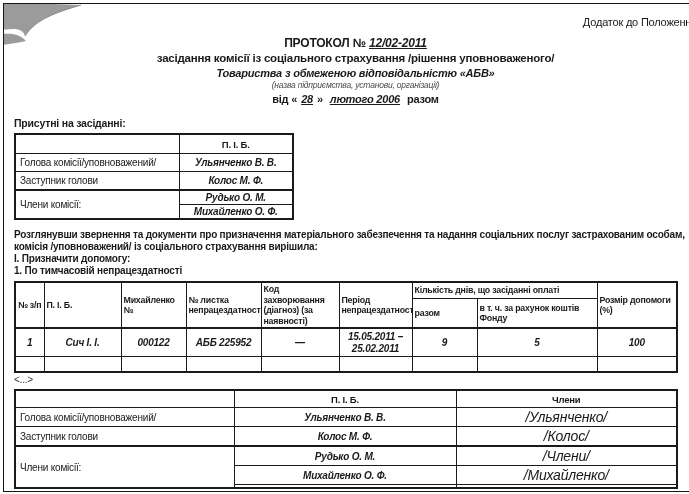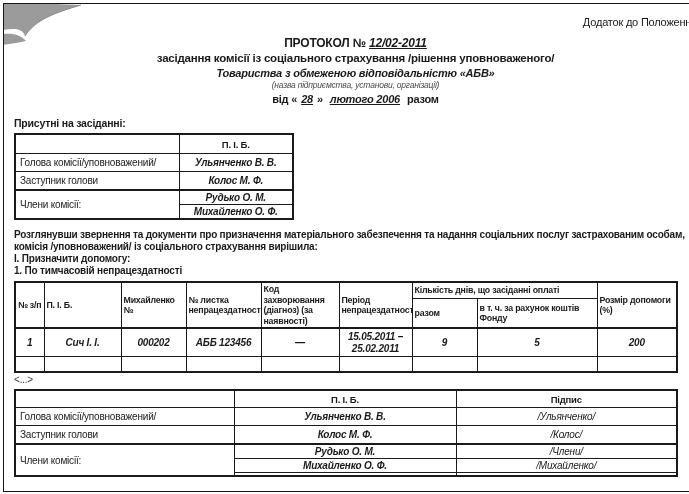--- a/index.html
+++ b/index.html
@@ -49,21 +49,21 @@
   .t-ben tr.data td{border-top:2px solid #1a1a1a;height:25px;}
   .t-ben tr.empty td{height:12px;}
 
   .ellipsis{font-size:10px;line-height:12px;margin-top:1px;color:#333;}
 
   
   .t-sig{width:662px;margin-top:3px;border:2px solid #1a1a1a;}
   .t-sig th{font-size:9.5px;font-weight:bold;text-align:center;height:14px;}
   .t-sig .role{font-size:10px;text-align:left;height:15px;}
   .t-sig .nm{font-size:10px;font-weight:bold;font-style:italic;text-align:center;}
-  .t-sig .sg{font-size:10px;font-style:italic;text-align:center;}
+  .t-sig .sg{font-size:14px;font-style:italic;text-align:center;}
   .t-sig tr.grp td{border-top:2px solid #1a1a1a;}
 </style>
 </head>
 <body>
 
 <div class="page">
 
   <svg class="fold" viewBox="0 0 82 50" aria-hidden="true">
     <polygon points="0,0 82,0 82,6 0,50" fill="#ffffff"></polygon>
     <path d="M0,0 L79,3 C52,11 33,18 23,34 C20,25 10,27 0,28 Z" fill="#9b9b9b"></path>
@@ -147,27 +147,27 @@
       <th colspan="2">Кількість днів, що засіданні оплаті</th>
       <th rowspan="2">Розмір допомоги (%)</th>
     </tr>
     <tr>
       <th>разом</th>
       <th>в т. ч. за рахунок коштів Фонду</th>
     </tr>
     <tr class="data">
       <td>1</td>
       <td>Сич І. І.</td>
-      <td>000202</td>
-      <td>АББ 123456</td>
+      <td>000122</td>
+      <td>АББ 225952</td>
       <td>—</td>
       <td>15.05.2011 – 25.02.2011</td>
       <td>9</td>
       <td>5</td>
-      <td>200</td>
+      <td>100</td>
     </tr>
     <tr class="empty">
       <td></td>
           <td></td>
           <td></td>
       <td></td>
           <td></td>
           <td></td>
       <td></td>
           <td></td>
@@ -181,21 +181,21 @@
   <table class="t-sig">
     <colgroup>
         <col style="width:219px">
         <col style="width:222px">
         <col style="width:221px">
       </colgroup>
     <tbody>
         <tr>
       <th></th>
       <th>П. І. Б.</th>
-      <th>Підпис</th>
+      <th>Члени</th>
     </tr>
     <tr>
       <td class="role">Голова комісії/уповноважений/</td>
       <td class="nm">Ульянченко В. В.</td>
       <td class="sg">/Ульянченко/</td>
     </tr>
     <tr>
       <td class="role">Заступник голови</td>
       <td class="nm">Колос М. Ф.</td>
       <td class="sg">/Колос/</td>

